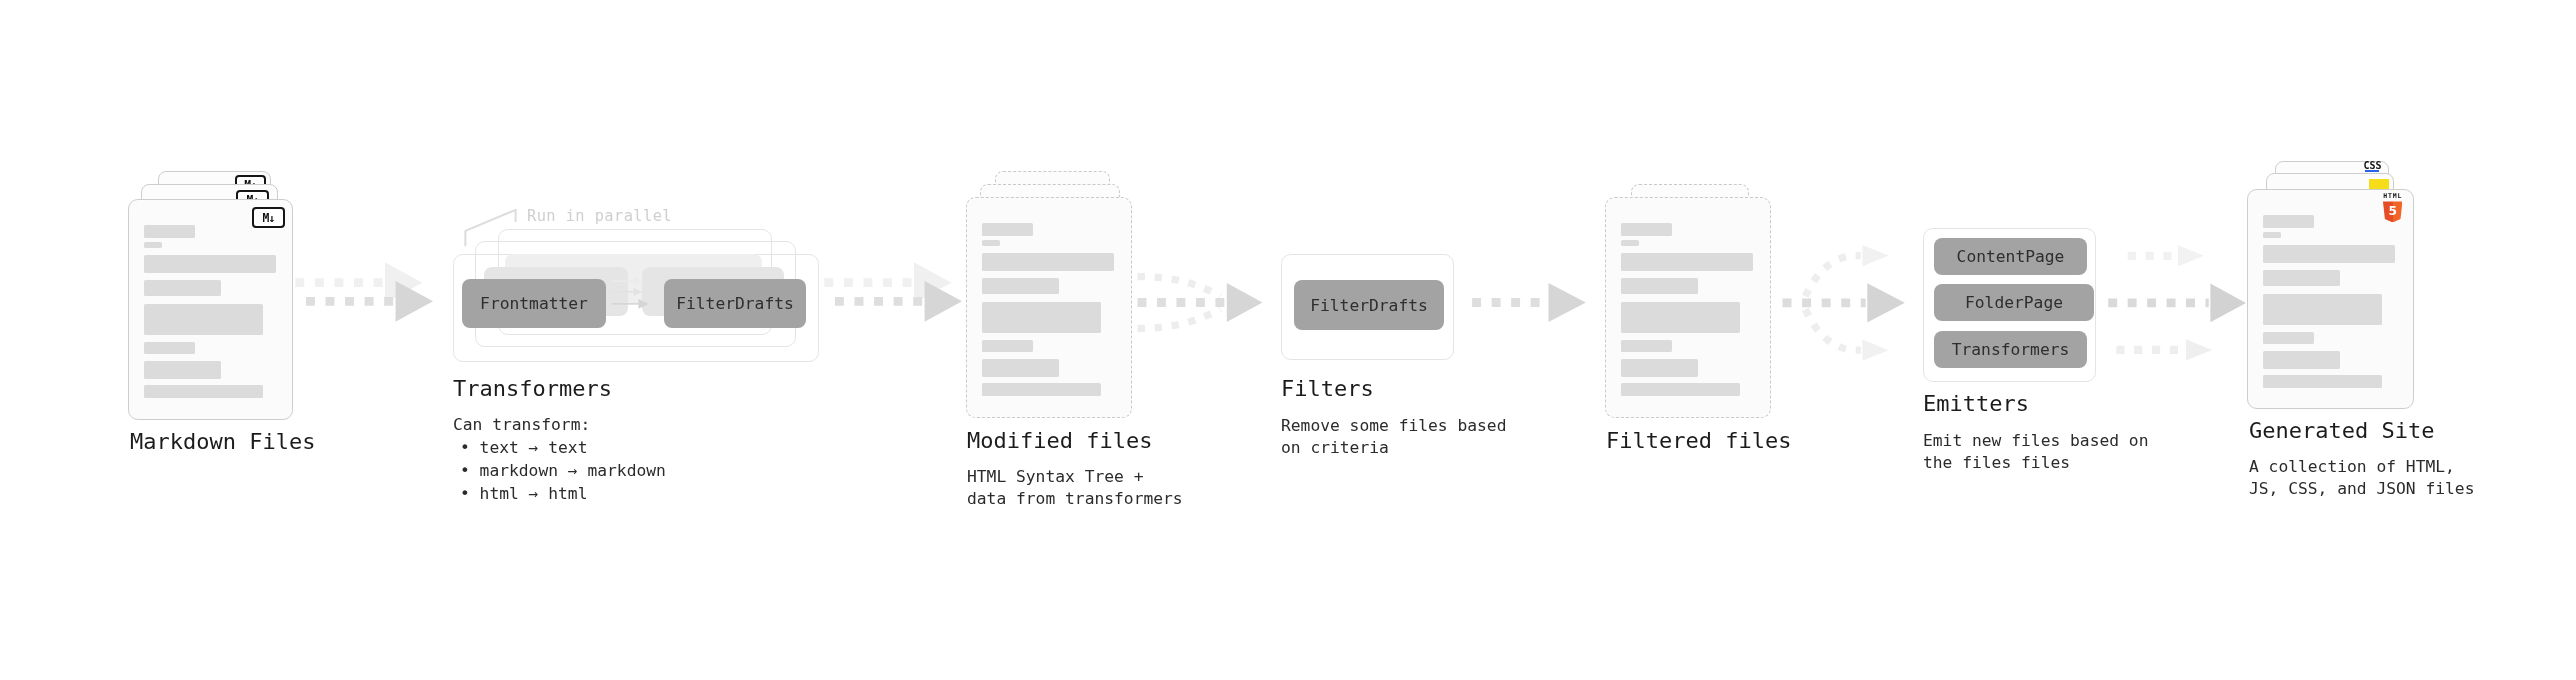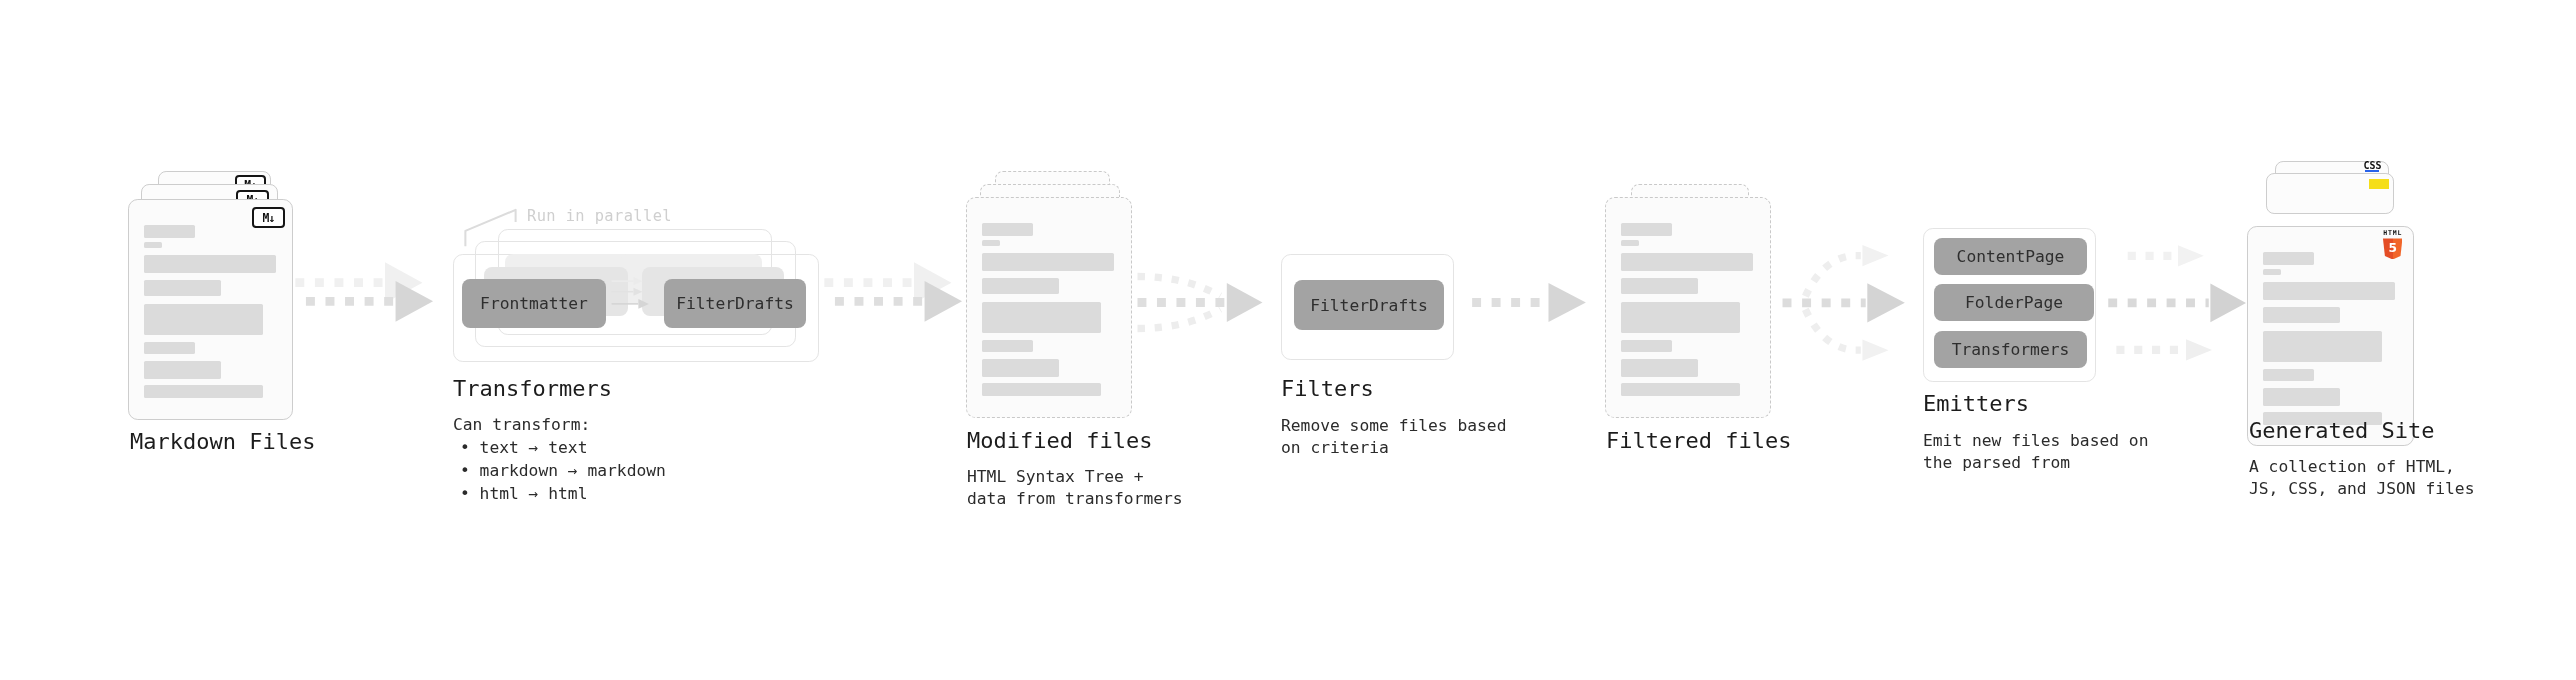--- a/index.html
+++ b/index.html
@@ -193,21 +193,21 @@
   </svg>
 
   <div>
     <div class="outline-box" style="left:1923px;top:228px;width:173px;height:154px;"></div>
     <div class="pill" style="left:1934px;top:238px;width:153px;height:37px;">ContentPage</div>
     <div class="pill" style="left:1934px;top:284px;width:160px;height:37px;">FolderPage</div>
     <div class="pill" style="left:1934px;top:331px;width:153px;height:37px;">Transformers</div>
     <div class="heading" style="left:1923px;top:392px;">Emitters</div>
     <div class="sub" style="left:1923px;top:430px;">
       <div>Emit new files based on</div>
-      <div>the parsed from</div>
+      <div>the files files</div>
     </div>
   </div>
 
   <svg style="left:2105px;top:236px;" width="154" height="137" viewBox="0 0 190 168">
     <line x1="28" y1="24" x2="88" y2="24" stroke="#f1f1f1" stroke-width="10" stroke-dasharray="10 12"></line>
     <polygon points="90,11 122,24 90,37" fill="#f2f2f2"></polygon>
     <line x1="4" y1="82" x2="128" y2="82" stroke="#d9d9d9" stroke-width="11" stroke-dasharray="11 13"></line>
     <polygon points="130,58 174,82 130,106" fill="#d2d2d2"></polygon>
     <line x1="14" y1="140" x2="98" y2="140" stroke="#eeeeee" stroke-width="10" stroke-dasharray="10 12"></line>
     <polygon points="100,127 132,140 100,153" fill="#efefef"></polygon>
@@ -216,21 +216,21 @@
   <div>
     <div class="doc-card strip" style="left:2275px;top:161px;width:114px;height:36px;">
       <div class="css-badge" style="right:6.5px;top:0.8px;">
         <span class="css-word">CSS</span>
         <span class="css-bar"></span>
       </div>
     </div>
     <div class="doc-card strip" style="left:2266px;top:173px;width:128px;height:41px;">
       <div class="js-badge" style="right:4.1px;top:4.9px;"></div>
     </div>
-    <div class="doc-card" style="left:2247px;top:189px;width:167px;height:220px;margin-top:37px;">
+    <div class="doc-card" style="left:2247px;top:189px;width:167px;height:220px;">
       <div class="html5-badge" style="right:8.1px;top:3.3px;">
         <span class="html-word">HTML</span>
         <span class="html5-shield">
             <span>5</span>
           </span>
       </div>
       <div class="doc-body">
           <div class="doc-bar" style="left: 15.4px; top: 25px; width: 51px; height: 13px;"></div>
           <div class="doc-bar" style="left: 15.4px; top: 42px; width: 18px; height: 5.7px;"></div>
           <div class="doc-bar" style="left: 15.4px; top: 55px; width: 132px; height: 18px;"></div>

